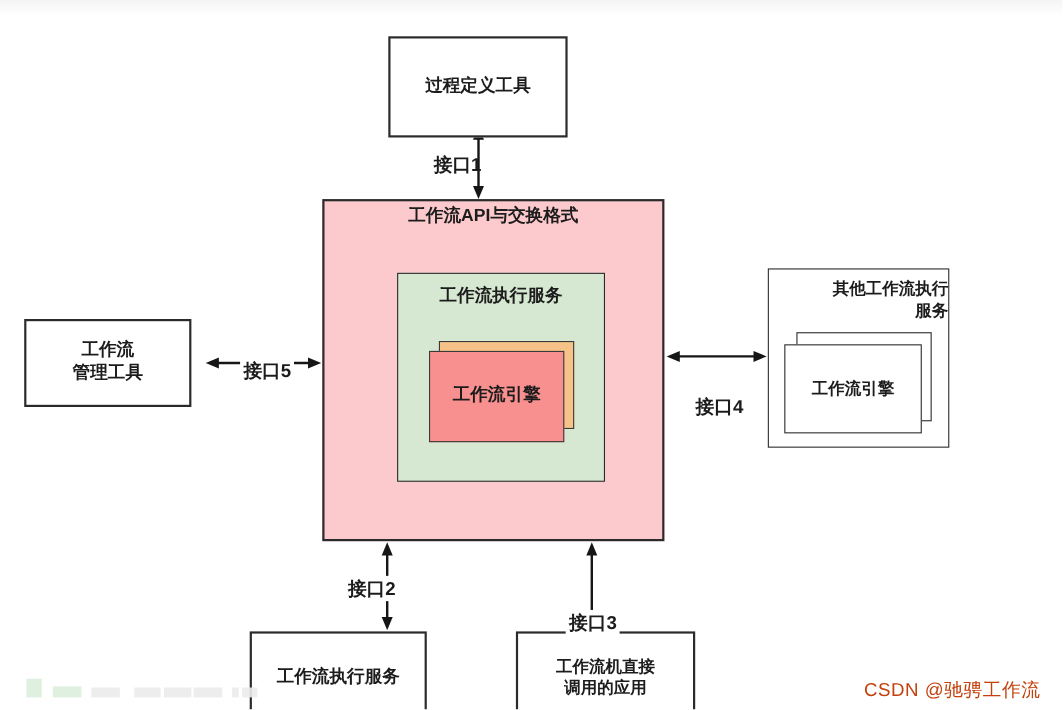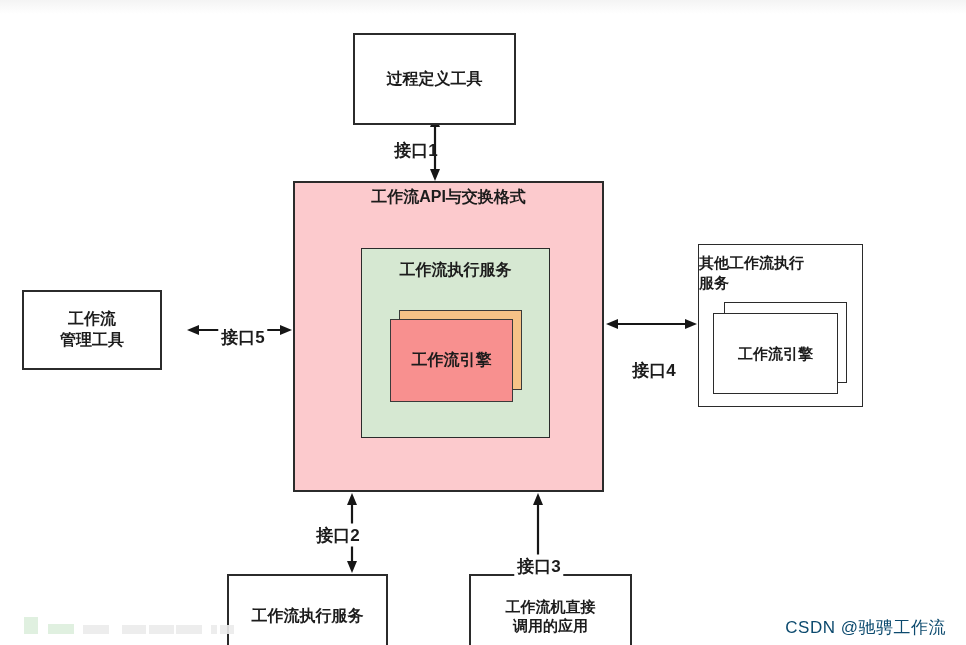--- a/index.html
+++ b/index.html
@@ -28,41 +28,41 @@
   #api-title{position:absolute;left:0;top:4px;width:100%;text-align:center;
     font-weight:700;font-size:16px;}
   
   #box-exec{left:361px;top:248px;width:189px;height:190px;background:#d6e8d2;display:block;}
   #exec-title{position:absolute;left:0;top:11px;width:100%;text-align:center;
     font-weight:700;font-size:16px;}
   
   #box-engine-back{left:399px;top:310px;width:123px;height:80px;background:#f6c287;border-color:#3a3a3a;}
   #box-engine{left:390px;top:319px;width:123px;height:83px;background:#f8908f;border-color:#3a3a3a;}
   
-  #box-mgmt{left:22px;top:290px;width:140px;height:80px;}
+  #box-mgmt{left:22px;top:290px;width:152px;height:80px;}
   
   #box-other{left:698px;top:244px;width:165px;height:163px;display:block;border-width:1.5px;}
-  #other-title{position:absolute;left:0;top:8px;width:100%;text-align:left;
+  #other-title{position:absolute;left:0;top:8px;width:100%;text-align:right;
     font-weight:700;font-size:15px;line-height:1.35;white-space:pre-line;}
   #box-other-engine-back{left:724px;top:302px;width:123px;height:81px;}
   #box-other-engine{left:713px;top:313px;width:125px;height:81px;font-size:15px;}
   
   #box-client{left:227px;top:574px;width:161px;height:84px;}
   #box-invoked{left:469px;top:574px;width:163px;height:84px;font-size:15px;}
   
   #arrow-layer{position:absolute;left:0;top:0;width:966px;height:645px;}
   .iface-label{
     position:absolute;transform:translate(-50%,-50%);
     font-weight:700;font-size:17px;white-space:nowrap;
   }
   .iface-label.on-line{background:#ffffff;padding:0 3px;}
   
   #csdn-watermark{
     position:absolute;right:20px;top:616px;
-    font-size:17px;color:#0c4a6e;letter-spacing:0.5px;
+    font-size:17px;color:#c2410c;letter-spacing:0.5px;
   }
   #faded-watermark{position:absolute;left:20px;top:612px;width:215px;height:22px;opacity:0.9;}
   #faded-watermark span{position:absolute;bottom:0;display:block;}
   .fw-g{background:#ddefdd;}
   .fw-s{background:#ececec;}
 </style>
 </head>
 <body>
 
 <div id="canvas">

